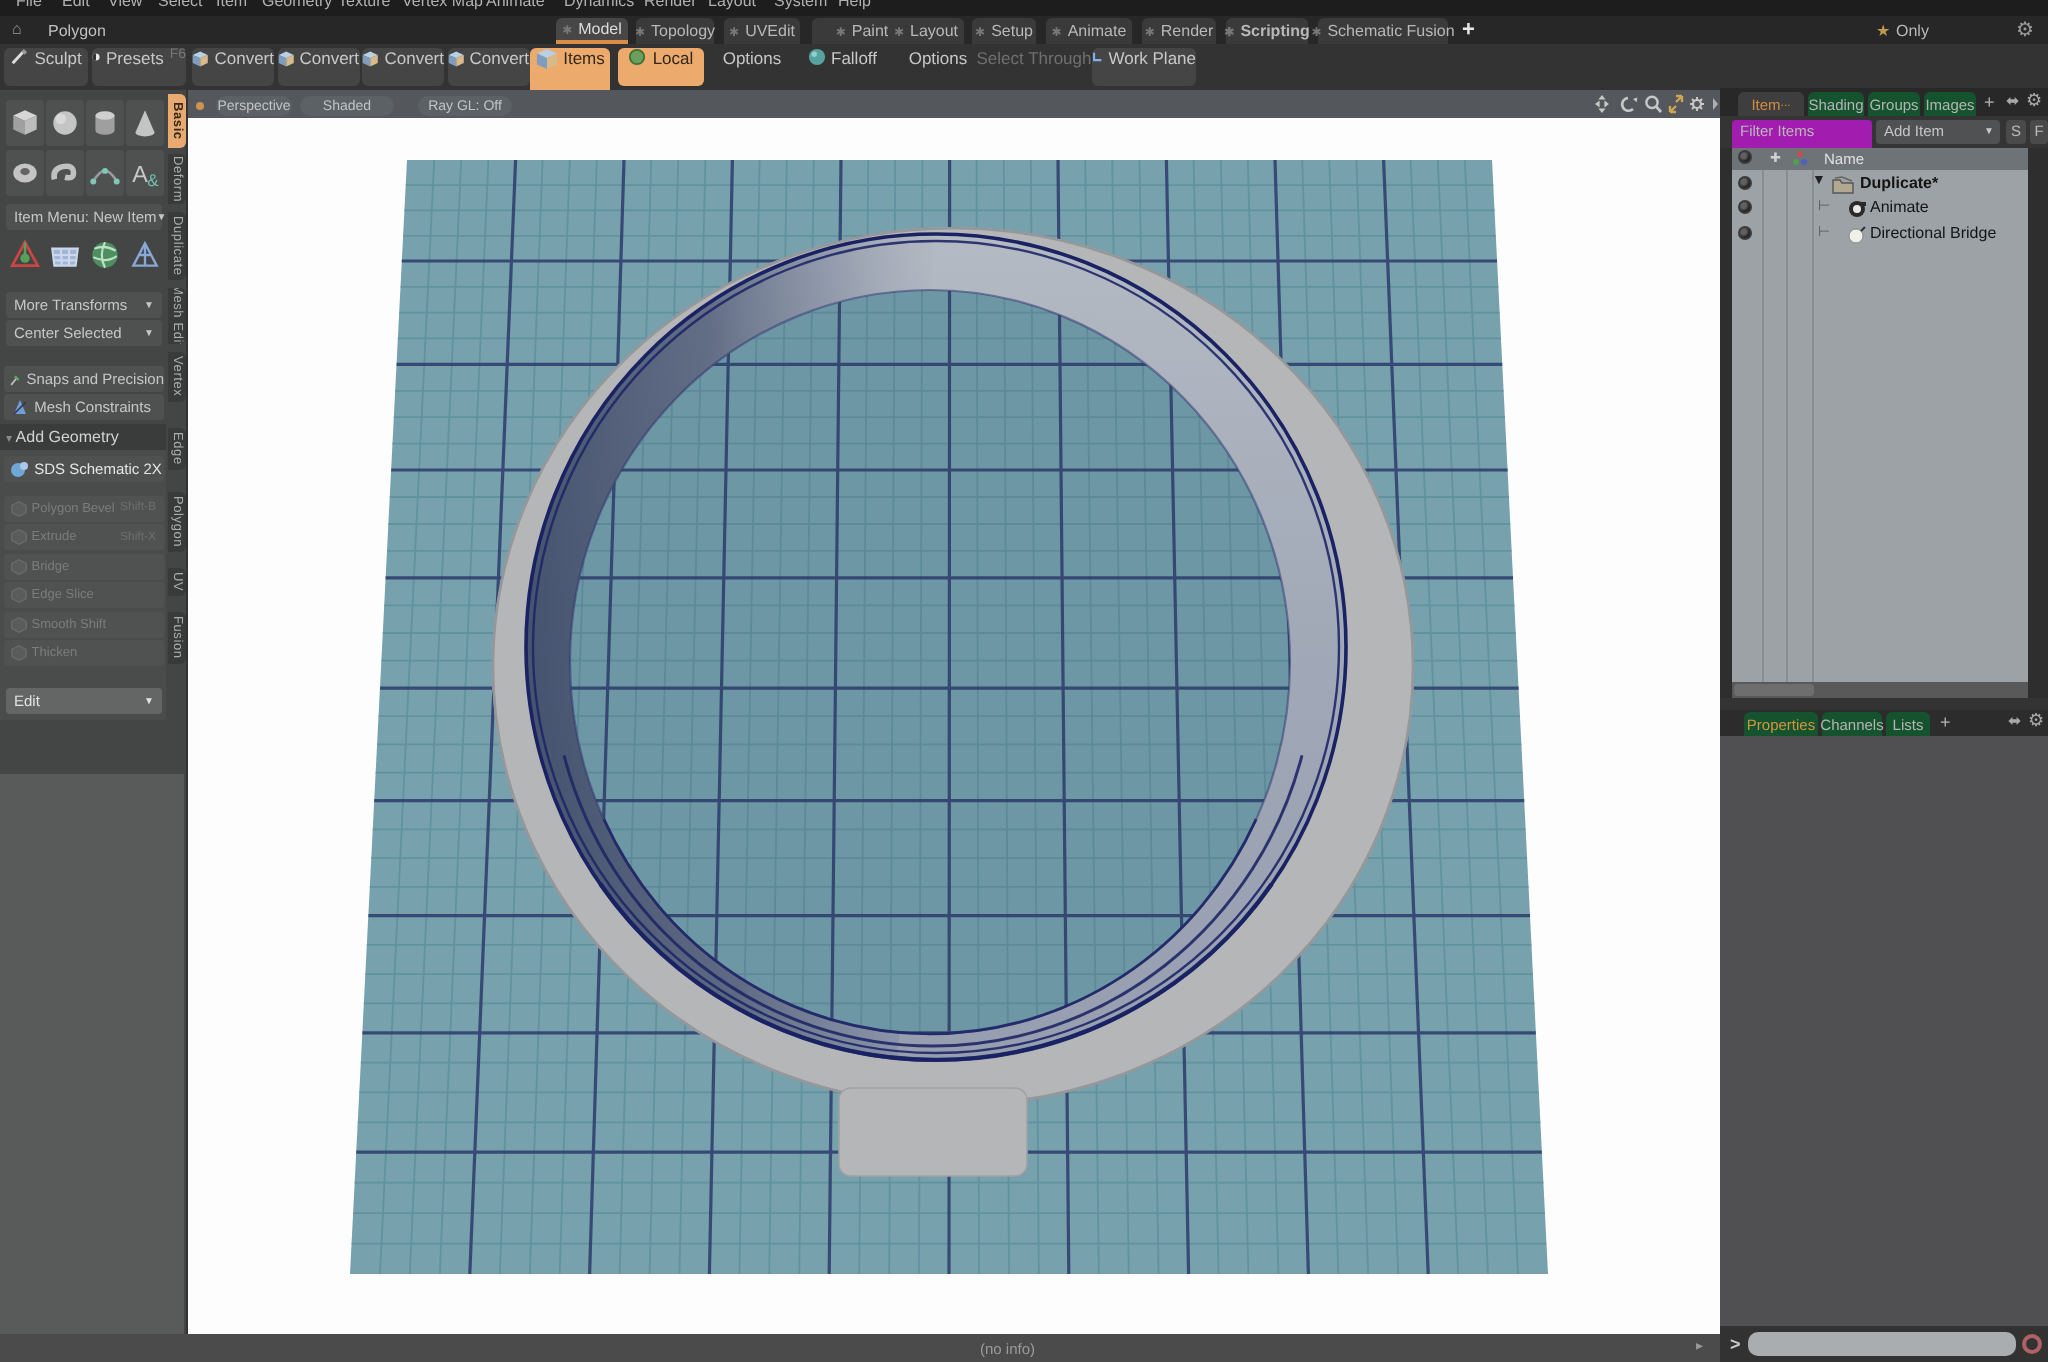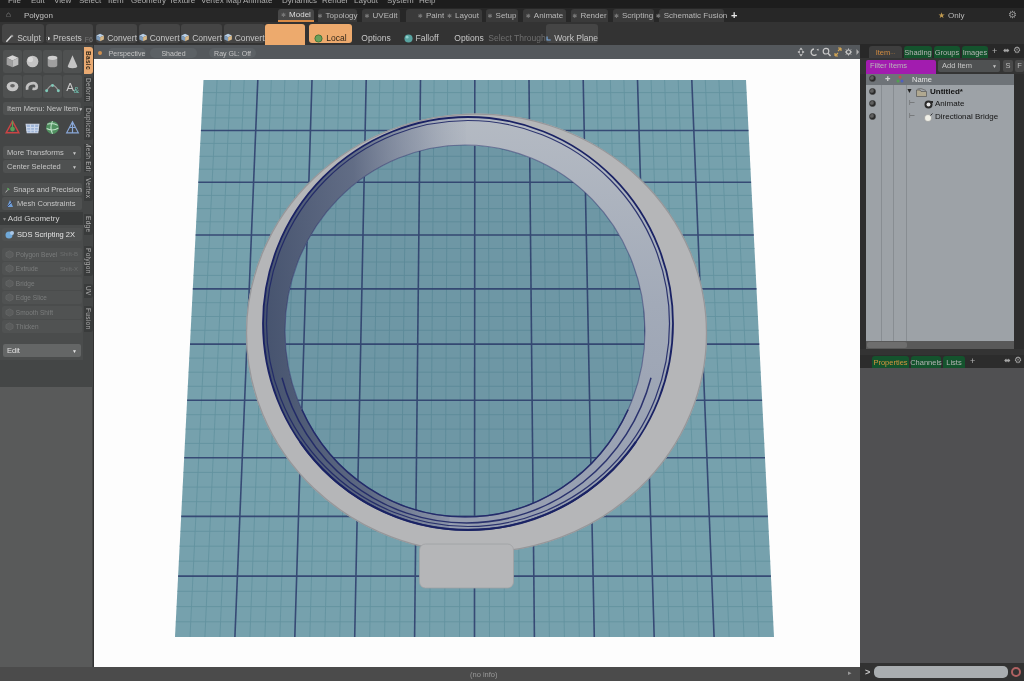--- a/index.html
+++ b/index.html
@@ -1,18 +1,18 @@
 <!DOCTYPE html>
 <html><head><meta charset="utf-8"><style>
 *{margin:0;padding:0;box-sizing:border-box}
 body{width:1024px;height:681px;overflow:hidden;position:relative;background:#333;
 font-family:"Liberation Sans",sans-serif;-webkit-font-smoothing:antialiased}
 .a{position:absolute}
 .btn{position:absolute;background:#454545;border-radius:3px;color:#c8c8c8;font-size:8.5px;
-display:flex;align-items:flex-end;justify-content:center;gap:3px;white-space:nowrap}
+display:flex;align-items:flex-start;justify-content:center;gap:3px;white-space:nowrap}
 .ob{background:#edaa6d;color:#33271a}
 .sbtn{position:absolute;background:#4f5151;border-radius:2px;color:#c6c6c6;font-size:7.5px;
 display:flex;align-items:center;white-space:nowrap}
 .drop{justify-content:space-between;padding:0 4px}
 .vtab{position:absolute;left:84px;width:9px;letter-spacing:0;background:#393b3b;border-radius:0 3px 3px 0;
 color:#aeaeae;font-size:6.5px;writing-mode:vertical-rl;text-orientation:sideways;overflow:hidden;white-space:nowrap;
 display:flex;align-items:center;justify-content:center;letter-spacing:0.3px}
 .tab{position:absolute;top:9px;height:13px;background:#3a3a3a;border-radius:3px 3px 0 0;
 color:#b8b8b8;font-size:8px;display:flex;align-items:center;justify-content:center;gap:3px;white-space:nowrap}
 .star{color:#787878;font-size:6px}
@@ -43,21 +43,21 @@
 <span class="a" style="left:6px;top:10px;font-size:8px;color:#999">⌂</span>
 <span class="a" style="left:24px;top:11px;font-size:8px;color:#c0c0c0">Polygon</span>
 <div class="tab" style="left:278px;width:36px;background:#474747;border-bottom:2px solid #d98a45;color:#ddd"><span class="star">✱</span>Model</div>
 <div class="tab" style="left:318px;width:39px;"><span class="star">✱</span>Topology</div>
 <div class="tab" style="left:362px;width:38px;"><span class="star">✱</span>UVEdit</div>
 <div class="tab" style="left:406px;width:50px;"><span class="star">✱</span>Paint</div>
 <div class="tab" style="left:444px;width:38px;"><span class="star">✱</span>Layout</div>
 <div class="tab" style="left:486px;width:32px;"><span class="star">✱</span>Setup</div>
 <div class="tab" style="left:523px;width:43px;"><span class="star">✱</span>Animate</div>
 <div class="tab" style="left:571px;width:37px;"><span class="star">✱</span>Render</div>
-<div class="tab" style="left:613px;width:41px;"><span class="star">✱</span>Scripting</div>
+<div class="tab" style="left:613px;width:41px;font-weight:bold;"><span class="star">✱</span>Scripting</div>
 <div class="tab" style="left:659px;width:65px;"><span class="star">✱</span>Schematic Fusion</div>
 <span class="a" style="left:731px;top:9px;font-size:11px;color:#e8e8e8;font-weight:bold">+</span>
 <span class="a" style="left:938px;top:11px;font-size:8px;color:#c09a50">★</span>
 <span class="a" style="left:948px;top:11px;font-size:8px;color:#b8b8b8">Only</span>
 <span class="a" style="left:1008px;top:9px;font-size:10px;color:#9a9a9a">⚙</span>
 <div class="a" style="left:0;top:22px;width:1024px;height:23px;background:#333"></div>
 <div class="btn" style="left:2px;top:24px;width:42px;height:19px"><svg width="9" height="9" viewBox="0 0 10 10">
       <path d="M1.5,8.5 L7.5,2" stroke="#ddd" stroke-width="1.6"></path>
       <path d="M7,1.2 l1.8,1.8" stroke="#999" stroke-width="2"></path>
     </svg>Sculpt</div>
@@ -185,21 +185,21 @@
       <path d="M4,2 l3,3" stroke="#5fae5f" stroke-width="2"></path>
     </svg>&nbsp;Snaps and Precision</div>
 <div class="sbtn" style="left:2px;top:197px;width:80px;height:13px;padding-left:3px"><svg width="10" height="10" viewBox="0 0 10 10">
       <path d="M2,8 L5,1 L8,8 Z" fill="#6f9fd8"></path>
       <path d="M2,8 L8,2" stroke="#335" stroke-width="0.8"></path>
     </svg>&nbsp;Mesh Constraints</div>
 <div class="a" style="left:0;top:212px;width:83px;height:13px;background:#3a3c3c;font-size:8px;color:#d2d2d2;padding:2px 0 0 3px"><span style="font-size:6px;color:#888">▾</span> Add Geometry</div>
 <div class="sbtn" style="left:2px;top:228px;width:80px;height:13px;padding-left:3px"><svg width="10" height="10" viewBox="0 0 10 10">
       <circle cx="4" cy="5" r="3.5" fill="#6fa8d8"></circle>
       <circle cx="7" cy="3" r="2" fill="#aac8e8"></circle>
-    </svg>&nbsp;<span style="color:#e4e4e4">SDS Scripting 2X</span></div>
+    </svg>&nbsp;<span style="color:#e4e4e4">SDS Schematic 2X</span></div>
 <div class="sbtn" style="left:2px;top:247.5px;width:80px;height:13px;padding-left:3px;color:#7b7d7d;background:#505252;font-size:6.5px"><svg width="9" height="9" viewBox="0 0 10 10">
       <polygon points="5,1 9,3 9,7 5,9 1,7 1,3" fill="#5a5c5c" stroke="#6a6c6c" stroke-width="0.7"></polygon>
     </svg>&nbsp;Polygon Bevel<span style="position:absolute;right:4px;color:#6d6f6f;font-size:6px">Shift-B</span></div>
 <div class="sbtn" style="left:2px;top:262px;width:80px;height:13px;padding-left:3px;color:#7b7d7d;background:#505252;font-size:6.5px"><svg width="9" height="9" viewBox="0 0 10 10">
       <polygon points="5,1 9,3 9,7 5,9 1,7 1,3" fill="#5a5c5c" stroke="#6a6c6c" stroke-width="0.7"></polygon>
     </svg>&nbsp;Extrude<span style="position:absolute;right:4px;color:#6d6f6f;font-size:6px">Shift-X</span></div>
 <div class="sbtn" style="left:2px;top:276.5px;width:80px;height:13px;padding-left:3px;color:#7b7d7d;background:#505252;font-size:6.5px"><svg width="9" height="9" viewBox="0 0 10 10">
       <polygon points="5,1 9,3 9,7 5,9 1,7 1,3" fill="#5a5c5c" stroke="#6a6c6c" stroke-width="0.7"></polygon>
     </svg>&nbsp;Bridge</div>
 <div class="sbtn" style="left:2px;top:291px;width:80px;height:13px;padding-left:3px;color:#7b7d7d;background:#505252;font-size:6.5px"><svg width="9" height="9" viewBox="0 0 10 10">
@@ -383,21 +383,21 @@
 <div class="a" style="left:893px;top:85px;width:1px;height:256px;background:#888d92"></div>
 <div class="a" style="left:906px;top:85px;width:1px;height:256px;background:#888d92"></div>
 <div class="eye" style="left:869px;top:87.5px"></div>
 <div class="eye" style="left:869px;top:100px"></div>
 <div class="eye" style="left:869px;top:112.5px"></div>
 <span class="a" style="left:906px;top:87px;font-size:7px;color:#222">▼</span>
 <svg class="a" style="left:916px;top:88px" width="11" height="9" viewBox="0 0 11 9">
     <path d="M0.5,2 L4,2 L5,3.5 L10.5,3.5 L10.5,8.5 L0.5,8.5 Z" fill="#b0a890" stroke="#555" stroke-width="0.7"></path>
     <path d="M1.5,1 L5,0.5 L10,2.5" fill="none" stroke="#666" stroke-width="0.8"></path>
   </svg>
-<span class="a" style="left:930px;top:87px;font-size:8px;font-weight:bold;color:#141414">Untitled*</span>
+<span class="a" style="left:930px;top:87px;font-size:8px;font-weight:bold;color:#141414">Duplicate*</span>
 <span class="a" style="left:909px;top:99px;font-size:7px;color:#555">⊢</span>
 <svg class="a" style="left:924px;top:100px" width="9" height="9" viewBox="0 0 9 9">
     <circle cx="4.5" cy="4.5" r="4" fill="#2a2a2a"></circle>
     <circle cx="4.5" cy="4.5" r="2" fill="#e8e8e8"></circle>
     <rect x="6.5" y="1" width="2.5" height="2" fill="#2a2a2a"></rect>
   </svg>
 <span class="a" style="left:935px;top:99px;font-size:8px;color:#141414">Animate</span>
 <span class="a" style="left:909px;top:111.5px;font-size:7px;color:#555">⊢</span>
 <svg class="a" style="left:924px;top:112.5px" width="9" height="9" viewBox="0 0 9 9">
     <circle cx="4" cy="5" r="3.5" fill="#f0f0e8" stroke="#888" stroke-width="0.5"></circle>
@@ -413,13 +413,13 @@
 <div class="rtab" style="left:943px;top:356px;width:22px;height:12px">Lists</div>
 <span class="a" style="left:970px;top:356px;font-size:9px;color:#b4b4b4">+</span>
 <span class="a" style="left:1004px;top:356px;font-size:8px;color:#a8a8a8">⬌</span>
 <span class="a" style="left:1014px;top:355px;font-size:9px;color:#a8a8a8">⚙</span>
 <div class="a" style="left:860px;top:368px;width:164px;height:295px;background:#505052"></div>
 <div class="a" style="left:860px;top:663px;width:164px;height:18px;background:#323232"></div>
 <span class="a" style="left:865px;top:667px;font-size:9px;color:#ccc;font-weight:bold">&gt;</span>
 <div class="a" style="left:874px;top:666px;width:134px;height:12px;background:#a9adb0;border-radius:5px"></div>
 <div class="a" style="left:1011px;top:667px;width:10px;height:10px;border-radius:50%;border:2px solid #b06262"></div>
 <div class="a" style="left:0;top:667px;width:860px;height:14px;background:#4b4b4b"></div>
-<span class="a" style="left:470px;top:670px;font-size:7.5px;color:#9b9b9b">(no info)</span>
+<span class="a" style="left:490px;top:670px;font-size:7.5px;color:#9b9b9b">(no info)</span>
 <span class="a" style="left:848px;top:669px;font-size:7px;color:#999">▸</span>
 </body></html>

